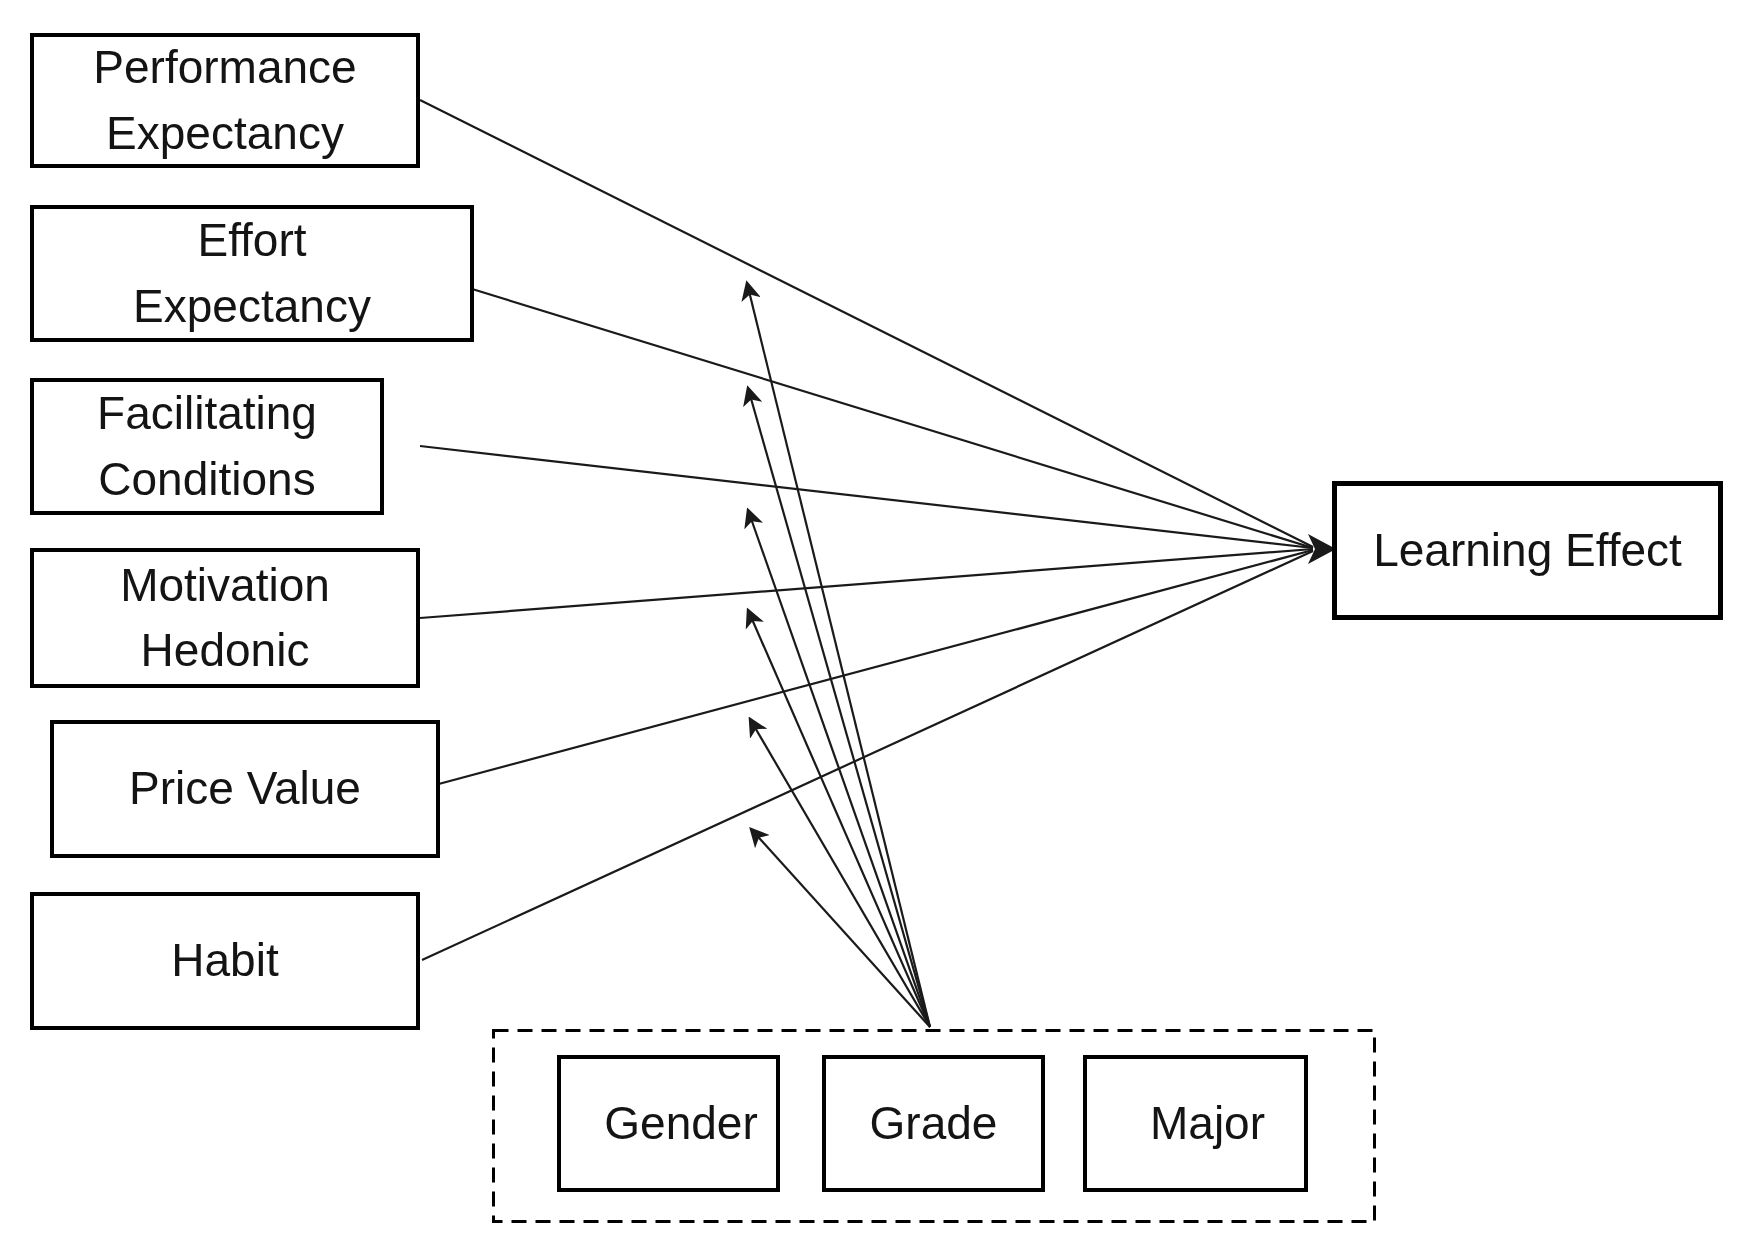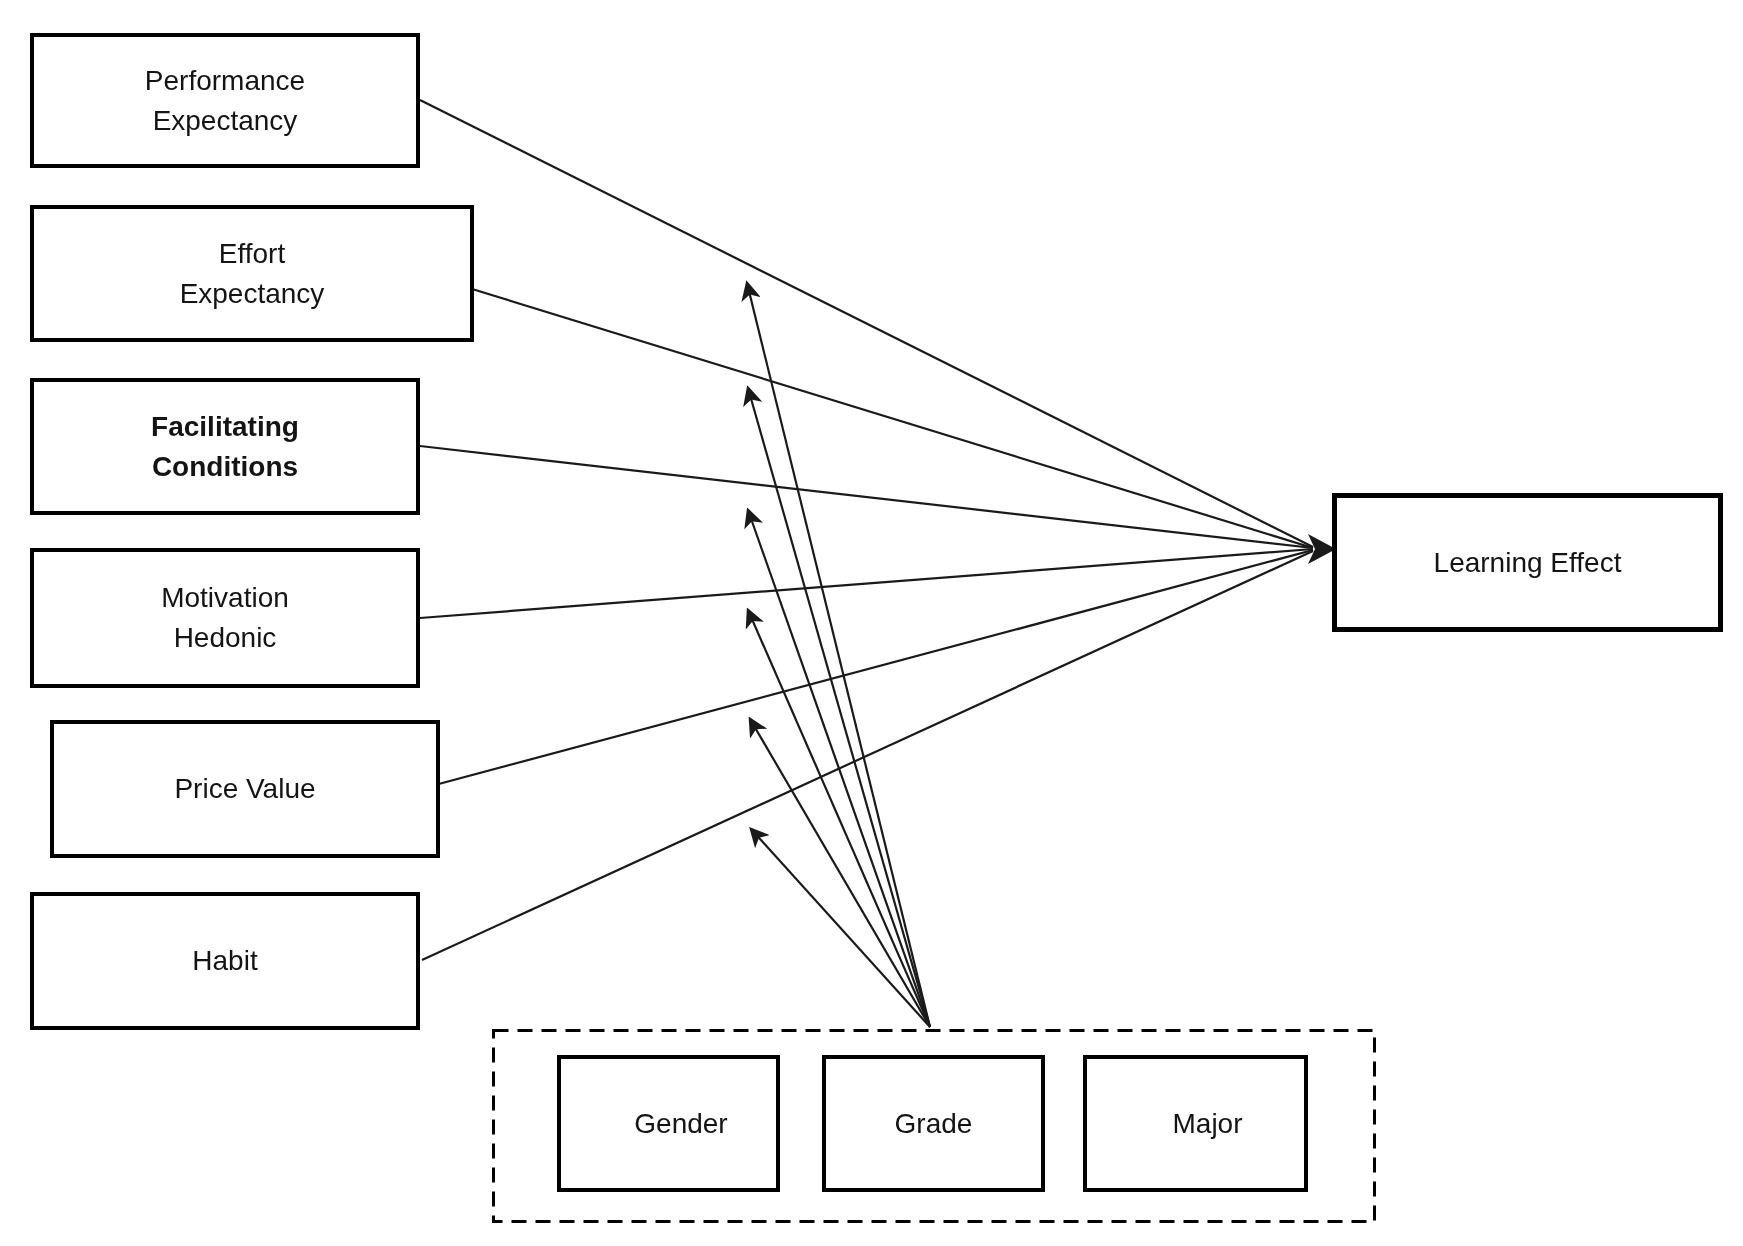--- a/index.html
+++ b/index.html
@@ -5,24 +5,24 @@
   html,body{margin:0;padding:0;background:#ffffff;}
   .canvas{
     position:relative;width:1743px;height:1246px;background:#ffffff;
     font-family:"Liberation Sans",sans-serif;color:#141414;overflow:hidden;
   }
   .wires{position:absolute;left:0;top:0;width:1743px;height:1246px;}
   .node{
     position:absolute;box-sizing:border-box;background:#ffffff;
     border:4px solid #000000;display:flex;flex-direction:column;
     justify-content:center;align-items:center;text-align:center;
-    font-size:28px;line-height:1.42;color:#141414;
+    font-size:46px;line-height:1.42;color:#141414;
   }
   .node .txtline{display:block;white-space:nowrap;}
-  .outcome-node{border-width:5px;margin-top:12px;}
+  .outcome-node{border-width:5px;}
   .mod-node{border-width:4px;}
 </style>
 </head>
 <body>
 
 <div class="canvas">
 
   <svg class="wires" viewBox="0 0 1743 1246">
     <defs>
       <marker id="modArrow" viewBox="0 0 10 10" refX="8.6" refY="5" markerWidth="9" markerHeight="9" orient="auto">
@@ -56,21 +56,21 @@
   <div class="node" style="left:30px;top:33px;width:390px;height:135px;">
     <span class="txtline">Performance</span>
     <span class="txtline">Expectancy</span>
   </div>
 
   <div class="node" style="left:30px;top:205px;width:444px;height:137px;">
     <span class="txtline">Effort</span>
     <span class="txtline">Expectancy</span>
   </div>
 
-  <div class="node" style="left:30px;top:378px;width:390px;height:137px;font-weight:bold;">
+  <div class="node" style="left:30px;top:378px;width:354px;height:137px;">
     <span class="txtline">Facilitating</span>
     <span class="txtline">Conditions</span>
   </div>
 
   <div class="node" style="left:30px;top:548px;width:390px;height:140px;">
     <span class="txtline">Motivation</span>
     <span class="txtline">Hedonic</span>
   </div>
 
   <div class="node" style="left:30px;top:720px;width:390px;height:138px;margin-left:20px;">

